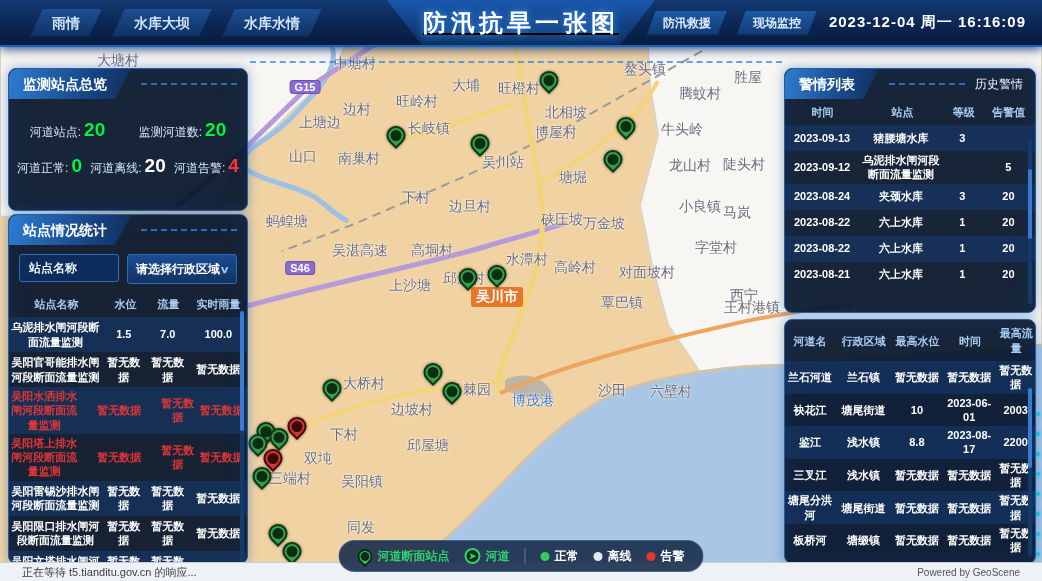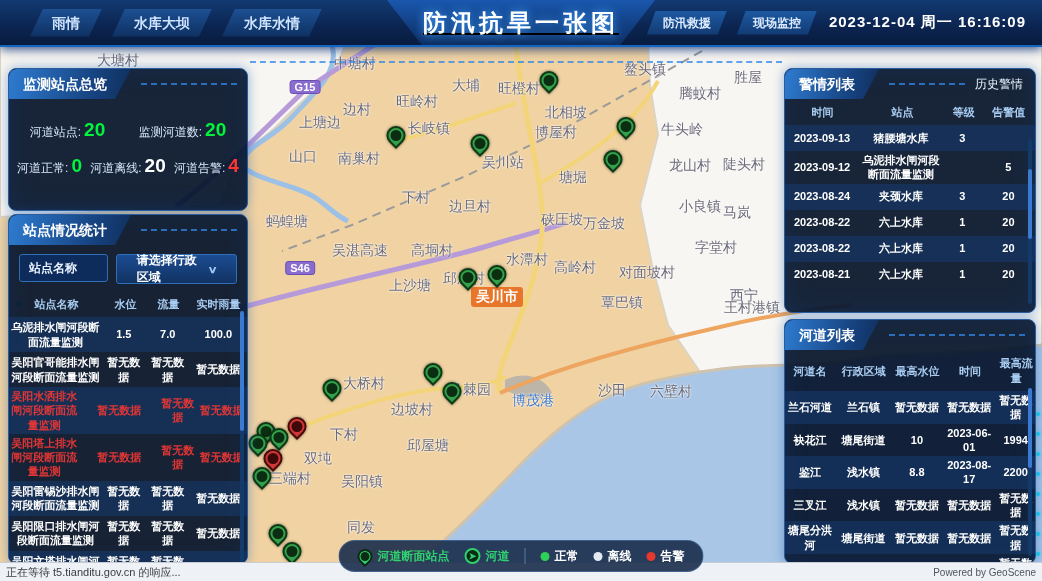--- a/index.html
+++ b/index.html
@@ -71,21 +71,21 @@
   .stat b{font-size:19px;margin-left:3px;}
   .v-green{color:#00f53c;}.v-white{color:#ffffff;}.v-red{color:#ff3434;}
 
   #panel-station{left:8px;top:214px;width:238px;height:348px;}
   .ctrls{display:flex;gap:8px;padding:9px 10px 7px 10px;}
   .inp{flex:1;min-width:0;height:26px;background:#0d2c5c;border:1px solid #2f6fb9;border-radius:3px;
     color:#fff;font-size:12px;font-weight:bold;padding:0 9px;outline:none;}
   .inp::placeholder{color:#e9f2ff;opacity:1;}
   .sel{flex:1.15;height:28px;display:flex;align-items:center;justify-content:space-between;
     background:linear-gradient(180deg,#1b4c92,#123363);border:1px solid #2f6fb9;border-radius:3px;
-    color:#fff;font-size:12px;font-weight:bold;padding:0 20px;cursor:pointer;}
+    color:#fff;font-size:12px;font-weight:bold;padding:0 8px;cursor:pointer;}
   .sel .chev{font-size:10px;color:#9fc8f5;transform:scaleX(1.4);}
 
   .thead{display:flex;align-items:center;color:#a9cdf2;font-size:11px;font-weight:bold;
     text-align:center;padding:6px 0 5px 0;}
   .trow{display:flex;align-items:center;font-size:11px;font-weight:bold;color:#fff;
     text-align:center;cursor:pointer;}
   .trow>div{padding:2px 2px;line-height:1.3;}
   .rows>.trow:nth-child(odd){background:rgba(22,54,102,.68);}
   .trow.alarm{color:#e03636;}
 
@@ -112,21 +112,21 @@
     background:#2fd06f;border:2px solid #0a2c14;}
   .lpin::after{content:"";position:absolute;inset:1px;border-radius:50%;background:#0a2c14;}
   .lcircle{width:12px;height:12px;border-radius:50%;background:#0a2c14;border:2px solid #2fd06f;
     color:#2fd06f;font-size:9px;line-height:12px;text-align:center;font-weight:bold;}
   .ldot{width:9px;height:9px;border-radius:50%;}
   .ldot.g{background:#30d158;}.ldot.w{background:#e3e9f0;}.ldot.r{background:#e8372c;}
 
   
   .statusbar{position:absolute;left:0;top:562px;width:1042px;height:19px;z-index:50;
     background:#eef1f5;border-top:1px solid #c8cdd4;display:flex;align-items:center;
-    font-size:11px;color:#3c4043;padding:0 6px;box-sizing:border-box;}
+    font-size:11px;color:#3c4043;padding:0 22px;box-sizing:border-box;}
   .attribution{margin-left:auto;font-size:10px;color:#50555c;}
 </style>
 </head>
 <body>
 
 <div class="stage">
 
   <div class="map">
     <svg width="1042" height="517" viewBox="0 0 1042 517">
       <rect width="1042" height="517" fill="#f1d3a3"></rect>
@@ -376,45 +376,41 @@
           <div class="c2">1</div>
           <div class="c3">20</div>
         </div>
       </div>
     <div class="sbar" style="top:70px;height:165px">
       <div class="thumb" style="top:30px;height:70px"></div>
     </div>
   </div>
 
   <div class="panel river" id="panel-river">
-    <div class="phdr">
-      <div class="ttl">河道列表</div>
-      <div class="dash"></div>
-    </div>
     <div class="thead" id="river-thead">
         <div class="c0">河道名</div>
         <div class="c1">行政区域</div>
         <div class="c2">最高水位</div>
         <div class="c3">时间</div>
         <div class="c4">最高流量</div>
       </div>
     <div class="rows" id="river-rows">
         <div class="trow">
           <div class="c0">兰石河道</div>
           <div class="c1">兰石镇</div>
           <div class="c2">暂无数据</div>
           <div class="c3">暂无数据</div>
           <div class="c4">暂无数据</div>
         </div>
         <div class="trow">
           <div class="c0">袂花江</div>
           <div class="c1">塘尾街道</div>
           <div class="c2">10</div>
           <div class="c3">2023-06-01</div>
-          <div class="c4">1994</div>
+          <div class="c4">2003</div>
         </div>
         <div class="trow">
           <div class="c0">鉴江</div>
           <div class="c1">浅水镇</div>
           <div class="c2">8.8</div>
           <div class="c3">2023-08-17</div>
           <div class="c4">2200</div>
         </div>
         <div class="trow">
           <div class="c0">三叉江</div>

